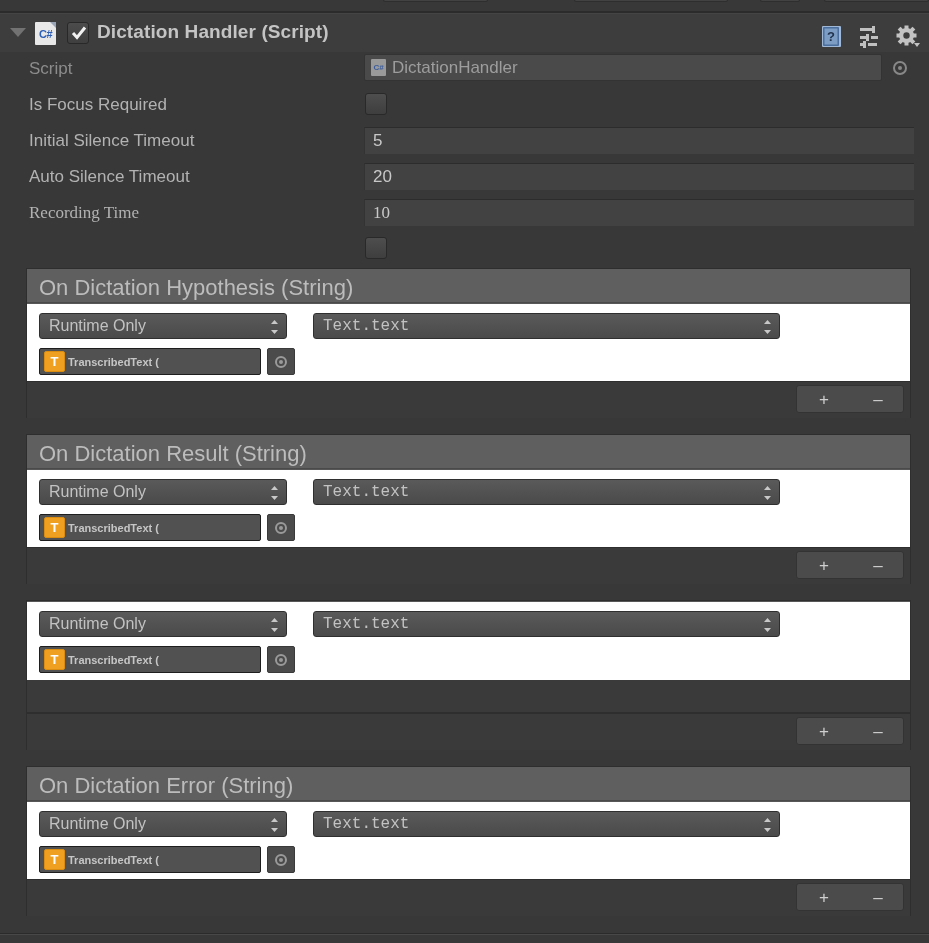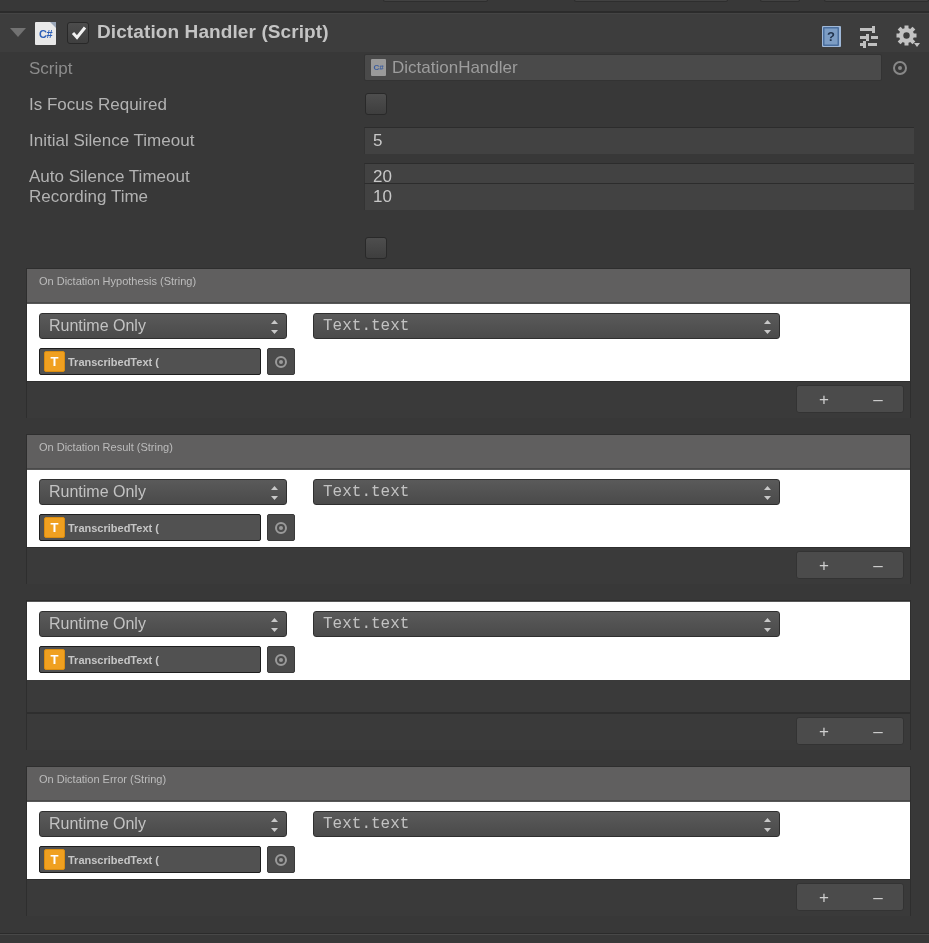--- a/index.html
+++ b/index.html
@@ -68,21 +68,21 @@
 
   .checkbox { position: absolute; left: 365px; top: 5px; width: 22px; height: 22px;
            background: linear-gradient(#4e4e4e, #3e3e3e); border: 1px solid #292929;
            border-radius: 3px; box-sizing: border-box; }
 
   
   .evt { position: absolute; left: 26px; width: 885px;
          background: #3a3a3a; border: 1px solid #2e2e2e; box-sizing: border-box; }
   .evt-header { position: relative; height: 33px; background: #605f5f;
          border-bottom: 1px solid #4a4a4a; }
-  .evt-header .t { position: absolute; left: 12px; top: 6px; font-size: 11px; color: #bcbcbc; }
+  .evt-header .t { position: absolute; left: 12px; top: 6px; font-size: 22px; color: #bcbcbc; }
   .evt-body { position: relative; height: 78px; background: #ffffff; border-top: 1px solid #575757; }
 
   .dd { position: absolute; height: 26px; background: linear-gradient(#5a5a5a, #4a4a4a);
         border: 1px solid #2f2f2f; border-radius: 3px; box-sizing: border-box; }
   .dd .lbl { position: absolute; left: 9px; top: 3px; font-size: 16px; color: #c2c2c2; }
   .dd .arrows { position: absolute; right: 7px; top: 5px; }
 
   .dd-target { left: 12px; top: 9px; width: 248px; }
   .dd-method { left: 286px; top: 9px; width: 467px; font-family: Liberation Mono, monospace; }
 
@@ -197,21 +197,21 @@
     </div>
   </div>
 
   <div class="row" style="top:160px;">
     <div class="row-label">Auto Silence Timeout</div>
     <div class="field">
       <span class="field-val">20</span>
     </div>
   </div>
 
-  <div class="row" style="top:180px;">
+  <div class="row" style="top:196px;font-family:Liberation Serif, serif;">
     <div class="row-label">Recording Time</div>
     <div class="field">
       <span class="field-val">10</span>
     </div>
   </div>
 
   <div class="row" style="top:232px;">
     <div class="checkbox"></div>
   </div>
 

